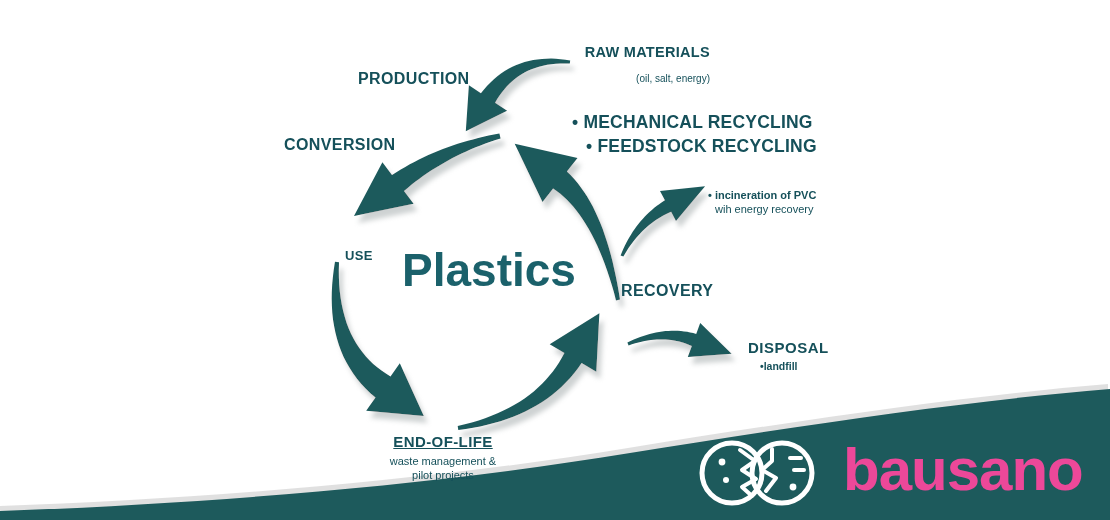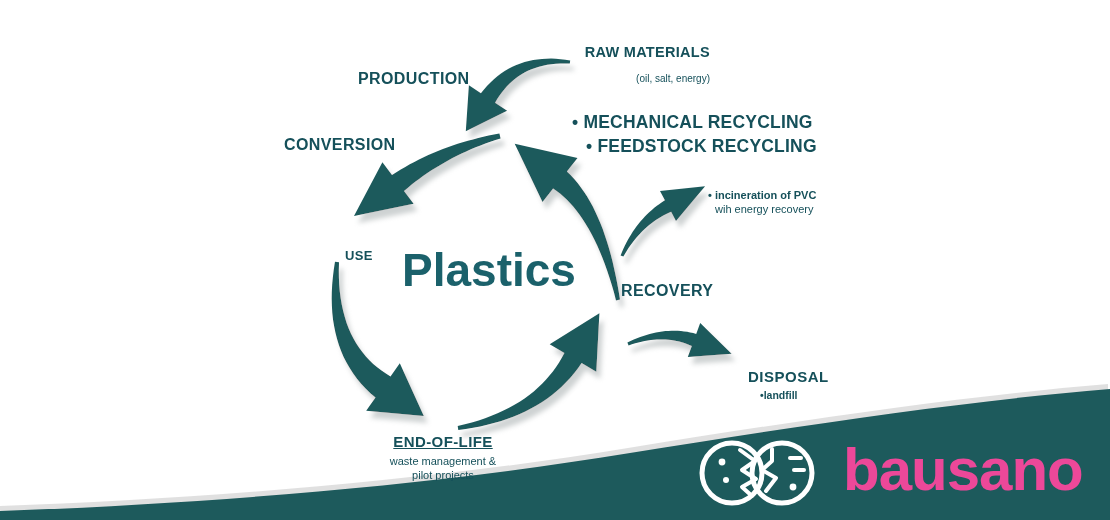--- a/index.html
+++ b/index.html
@@ -22,21 +22,21 @@
     position:absolute;left:708px;top:188px;color:var(--label);
     font-size:11px;font-weight:700;line-height:14px;white-space:nowrap;
   }
   .incin .l2{text-indent:7px;font-weight:400;}
   .rawblock{position:absolute;left:560px;top:44px;width:150px;text-align:right;}
   .rawblock .t{color:var(--label);font-weight:700;font-size:14.5px;letter-spacing:.3px;}
   .rawblock .s{color:var(--label);font-weight:400;font-size:10px;margin-top:13px;}
   .eolblock{position:absolute;left:363px;top:433px;width:160px;text-align:center;}
   .eolblock .t{color:var(--label);font-weight:700;font-size:15px;letter-spacing:.4px;text-decoration:underline;}
   .eolblock .s{color:var(--label);font-weight:400;font-size:11px;line-height:14px;margin-top:4px;}
-  .dispblock{position:absolute;left:748px;top:368px;width:110px;text-align:center;}
+  .dispblock{position:absolute;left:748px;top:339px;width:110px;text-align:center;}
   .dispblock .t{color:var(--label);font-weight:700;font-size:15px;letter-spacing:.5px;}
   .dispblock .s{color:var(--label);font-weight:700;font-size:10.5px;margin-top:4px;}
   .wordmark{
     position:absolute;left:843px;top:440px;color:#ec4899;
     font-size:60px;font-weight:700;letter-spacing:-1px;line-height:60px;
   }
 </style>
 </head>
 <body>
 

